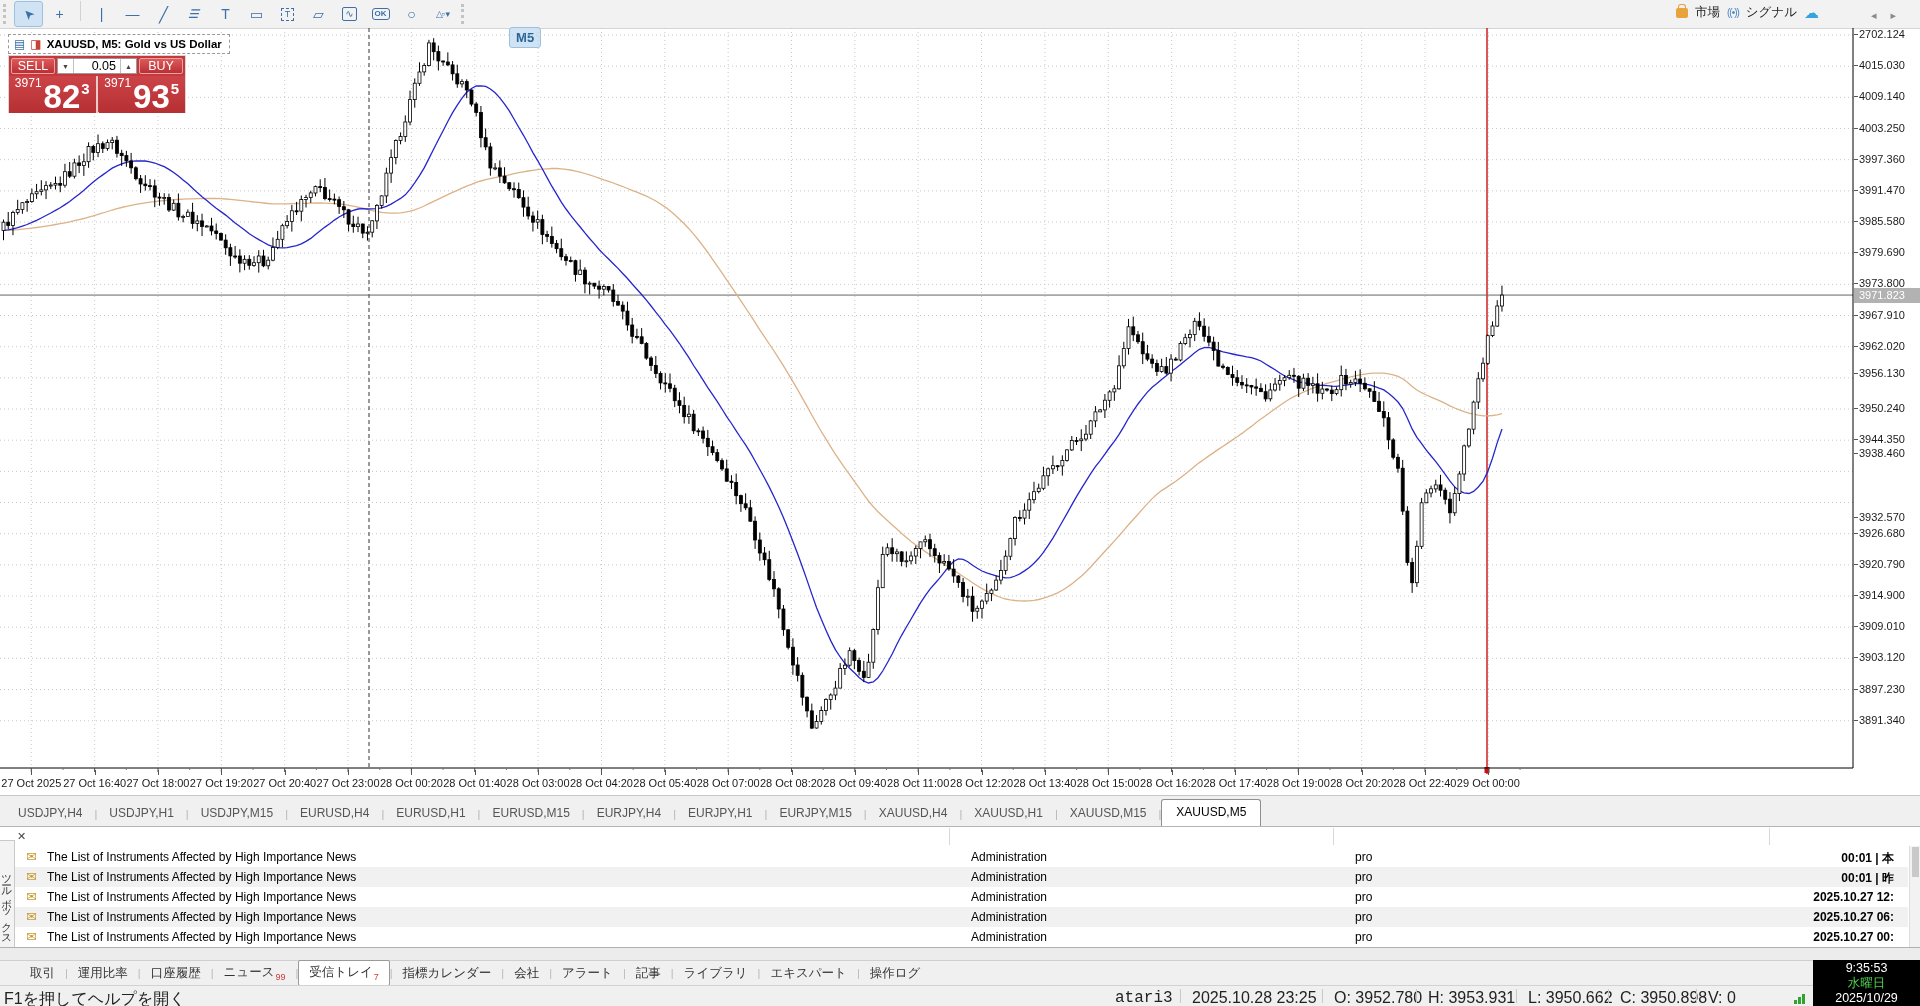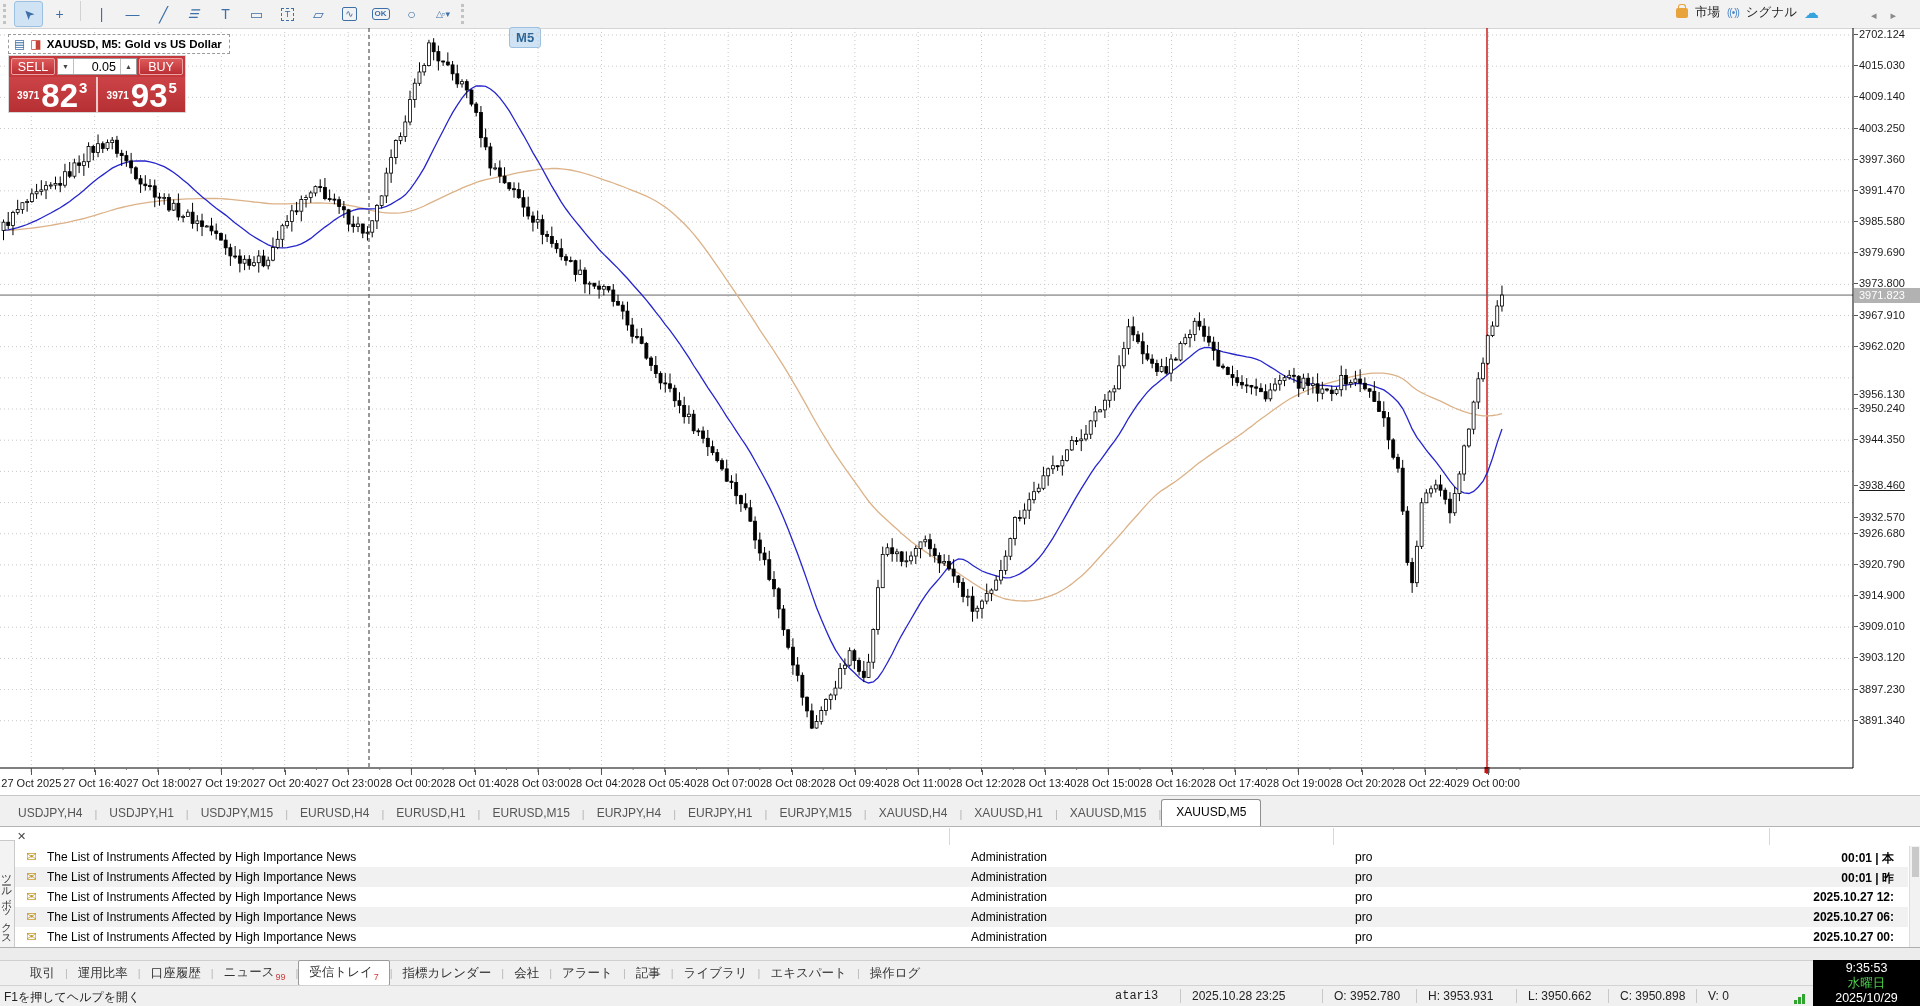--- a/index.html
+++ b/index.html
@@ -50,21 +50,21 @@
         background:linear-gradient(#dd5a5a,#bb2f34);border:1px solid #eaa2a2;border-radius:2px;}
   .spin{flex:1;background:#fff;border:1px solid #9a9a9a;margin:2px 0;display:flex;align-items:stretch;}
   .spin .sbtn{width:15px;display:flex;align-items:center;justify-content:center;font-size:7px;color:#444;}
   .spin .dn{border-right:1px solid #c0c0c0;}
   .spin .up{border-left:1px solid #c0c0c0;}
   .spin .val{flex:1;text-align:right;padding:0 4px;font-size:12.5px;color:#000;display:flex;align-items:center;justify-content:flex-end;}
   .trow2{flex:1;display:flex;}
   .pbox{flex:1;display:flex;align-items:flex-end;justify-content:center;color:#fff;padding-bottom:3px;
         background:linear-gradient(#cd4448,#b52f33);}
   .pbox.l{margin-right:1px;border-right:2px solid #e9caca;}
-  .pfx{font-size:10px;font-weight:bold;margin:0 2px 8px 0;}
+  .pfx{font-size:12px;font-weight:normal;margin:0 2px 20px 0;}
   .pbig{font-size:33px;font-weight:bold;line-height:27px;}
   .psup{font-size:15px;font-weight:bold;margin:0 0 13px 1px;}
 
   
   .symtabs{position:absolute;left:0;top:795px;width:1920px;height:31px;background:#f0f0f0;
            border-top:1px solid #c6c6c6;display:flex;align-items:flex-end;padding-left:6px;box-sizing:border-box;}
   .stab{font-size:12px;color:#555;padding:5px 12px 6px;white-space:nowrap;}
   .stab.active{background:#fff;color:#000;border:1px solid #8f8f8f;border-bottom:none;
                border-radius:3px 3px 0 0;padding:5px 14px 7px;}
   .stsep{color:#b5b5b5;padding-bottom:6px;font-size:11px;}
@@ -93,21 +93,21 @@
   .btab .badge{font-size:9px;color:#cf3b3b;vertical-align:sub;margin-left:1px;}
   .bsep{color:#b9b9b9;font-size:11px;}
   .brights{position:absolute;top:0;left:1676px;height:25px;display:flex;align-items:center;gap:7px;font-size:12.5px;color:#222;}
   .bag{width:12px;height:10px;background:#e8a33d;border-radius:2px;position:relative;display:inline-block;}
   .bag::before{content:"";position:absolute;left:2px;top:-4px;width:6px;height:4px;border:1.5px solid #e8a33d;border-bottom:none;border-radius:3px 3px 0 0;}
   .sigic{color:#4a86c8;font-size:10px;letter-spacing:-1px;}
   .cloud{color:#35a3dd;font-size:15px;}
 
   
   .statusbar{position:absolute;left:0;top:985px;width:1920px;height:21px;background:#f0f0f0;
-             border-top:1px solid #d2d2d2;font-size:12px;color:#222;}
+             border-top:1px solid #d2d2d2;font-size:16px;color:#222;}
   .statusbar .help{position:absolute;left:4px;top:3px;}
   .sseg{position:absolute;top:3px;white-space:nowrap;}
   .ssep{position:absolute;top:3px;width:1px;height:14px;background:#c8c8c8;}
   .bars{position:absolute;left:1794px;top:7px;width:14px;height:11px;}
   .bars i{position:absolute;bottom:0;width:3px;background:#2fa52f;}
   .bars i:nth-child(1){left:0;height:4px;}
   .bars i:nth-child(2){left:4px;height:7px;}
   .bars i:nth-child(3){left:8px;height:10px;}
 
   
@@ -926,24 +926,24 @@
       <span class="plabel" data-name="price-tick-label" style="top: 59.17px;">4015.030</span>
       <span class="plabel" data-name="price-tick-label" style="top: 90.34px;">4009.140</span>
       <span class="plabel" data-name="price-tick-label" style="top: 121.51px;">4003.250</span>
       <span class="plabel" data-name="price-tick-label" style="top: 152.68px;">3997.360</span>
       <span class="plabel" data-name="price-tick-label" style="top: 183.85px;">3991.470</span>
       <span class="plabel" data-name="price-tick-label" style="top: 215.02px;">3985.580</span>
       <span class="plabel" data-name="price-tick-label" style="top: 246.19px;">3979.690</span>
       <span class="plabel" data-name="price-tick-label" style="top: 277.36px;">3973.800</span>
       <span class="plabel" data-name="price-tick-label" style="top: 308.53px;">3967.910</span>
       <span class="plabel" data-name="price-tick-label" style="top: 339.7px;">3962.020</span>
-      <span class="plabel" data-name="price-tick-label" style="top: 388px;">3956.130</span>
+      <span class="plabel" data-name="price-tick-label" style="top: 367px;">3956.130</span>
       <span class="plabel" data-name="price-tick-label" style="top: 402.04px;">3950.240</span>
       <span class="plabel" data-name="price-tick-label" style="top: 433.21px;">3944.350</span>
-      <span class="plabel" data-name="price-tick-label" style="top: 479px; text-decoration: underline;">3938.460</span>
+      <span class="plabel" data-name="price-tick-label" style="top: 447px;">3938.460</span>
       <span class="plabel" data-name="price-tick-label" style="top: 511px;">3932.570</span>
       <span class="plabel" data-name="price-tick-label" style="top: 526.72px;">3926.680</span>
       <span class="plabel" data-name="price-tick-label" style="top: 557.89px;">3920.790</span>
       <span class="plabel" data-name="price-tick-label" style="top: 589.06px;">3914.900</span>
       <span class="plabel" data-name="price-tick-label" style="top: 620.23px;">3909.010</span>
       <span class="plabel" data-name="price-tick-label" style="top: 651.4px;">3903.120</span>
       <span class="plabel" data-name="price-tick-label" style="top: 682.57px;">3897.230</span>
       <span class="plabel" data-name="price-tick-label" style="top: 713.74px;">3891.340</span>
     </div>
   <div class="pcur" id="pcur" data-name="current-price-label" style="top: 288.067px;">3971.823</div>

